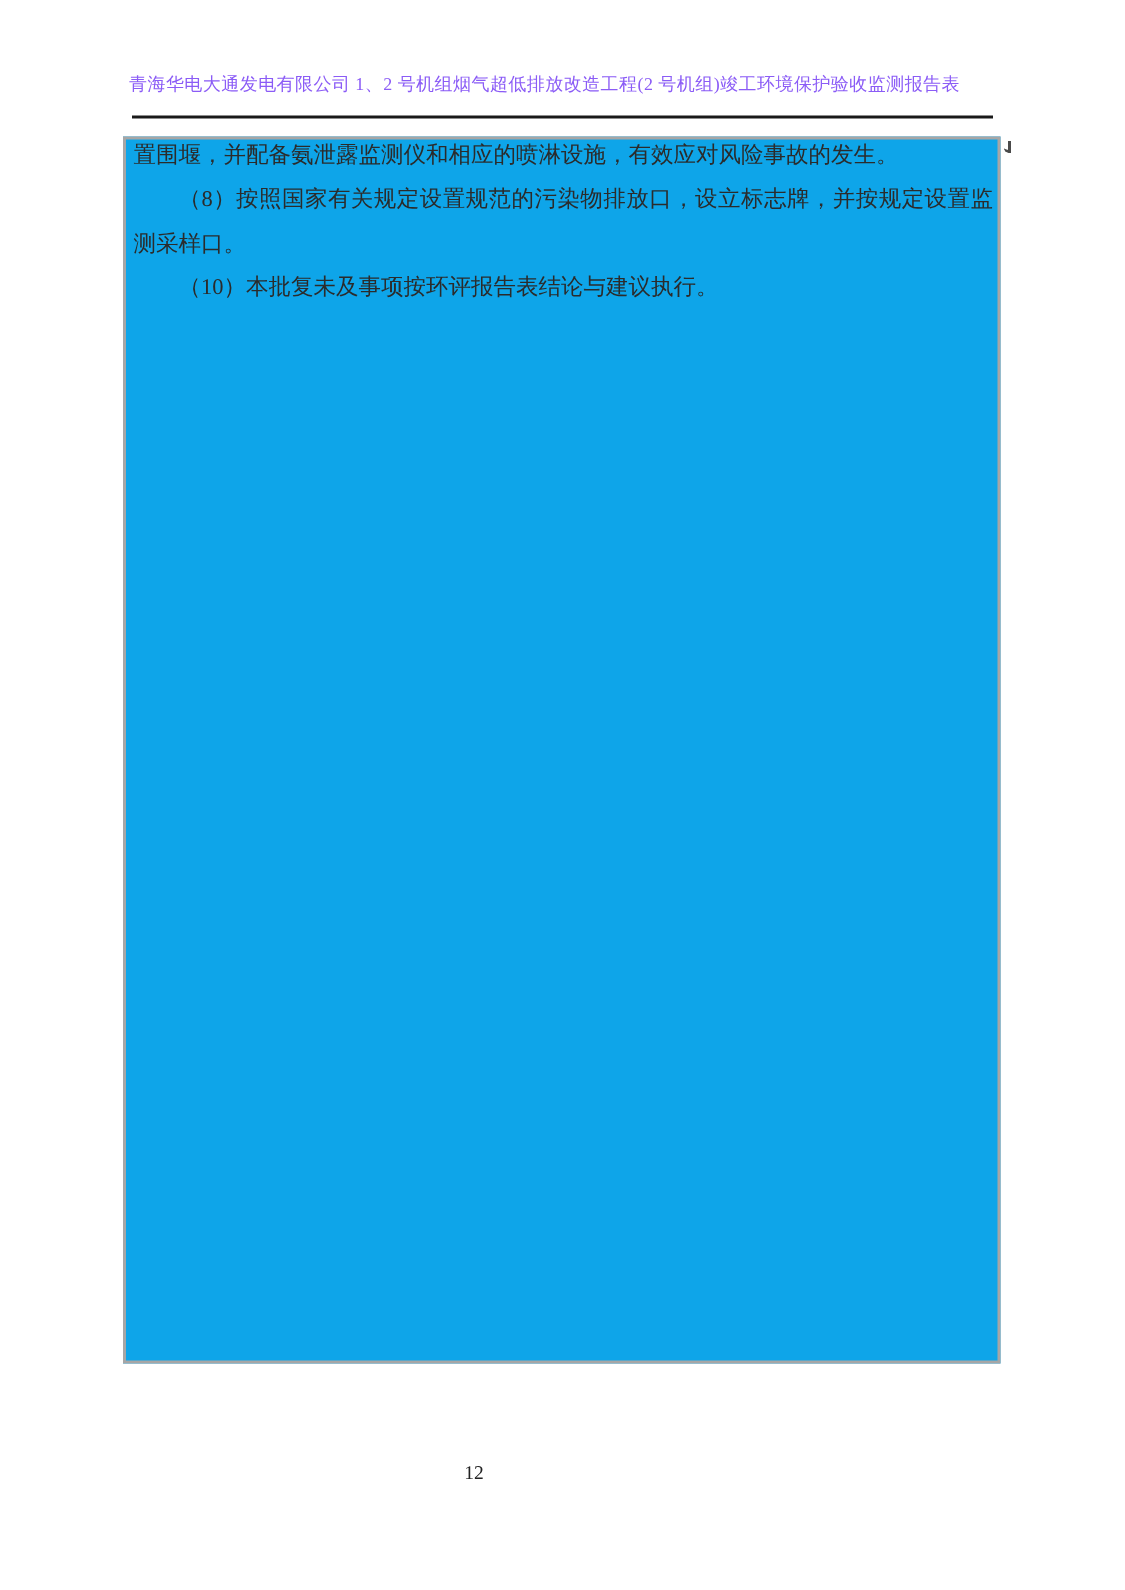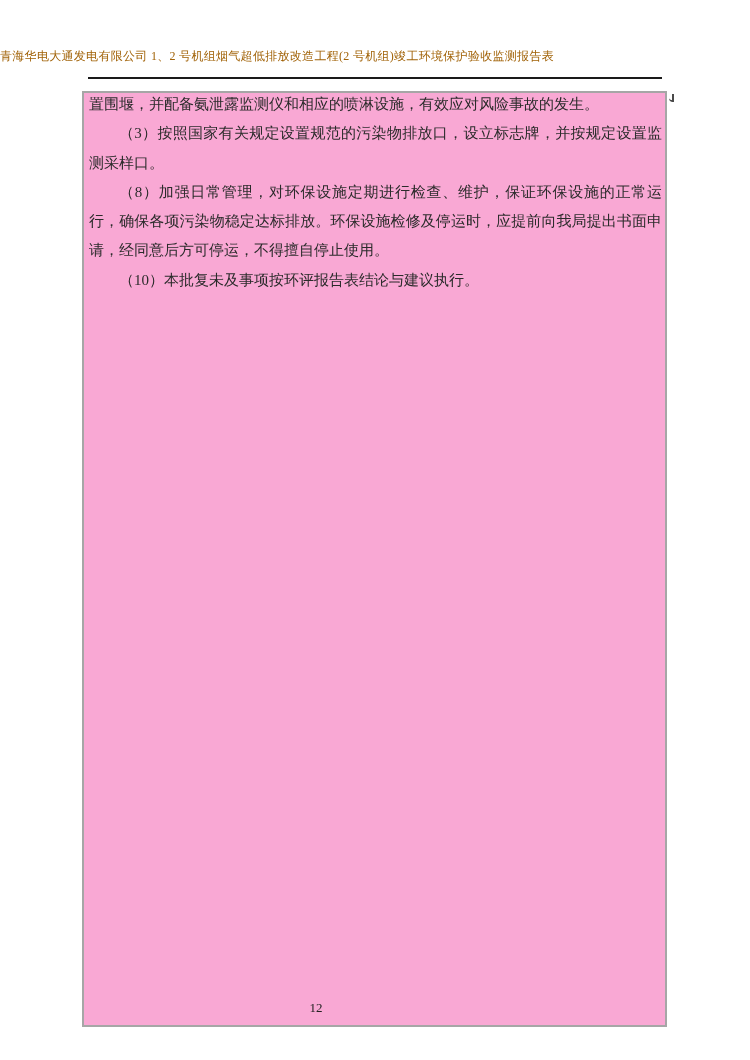--- a/index.html
+++ b/index.html
@@ -13,75 +13,74 @@
   body{
     position:relative;
     background:var(--page-bg);
     font-family:"Liberation Serif","DejaVu Serif",serif;
     color:var(--text-color);
     overflow:hidden;
   }
   .header-title{
     position:absolute;
     left:0; top:48px; width:640px;
-    text-align:left;
+    text-align:right;
     font-size:12px;
     letter-spacing:0.3px;
-    color:#a16207;
+    color:#8b5cf6;
     white-space:nowrap;
   }
   .header-rule{
     position:absolute;
     left:88px; top:77px;
     width:574px; height:2px;
     background:var(--rule-color);
   }
   .content-box{
     position:absolute;
     left:82px; top:91px;
-    width:585px; height:936px;
+    width:585px; height:818px;
     border:2px solid var(--border-color);
-    background:#f9a8d4;
+    background:#0ea5e9;
   }
   .cell-text{
     margin-top:-3px;
     padding:0 3px 0 5px;
     font-size:15px;
     line-height:29.3px;
     text-align:justify;
   }
   .para{ text-align:justify; }
   .para.indent{ text-indent:2em; }
   .cell-end-mark{
     position:absolute;
     left:669px; top:94px;
     width:5px; height:8px;
     border-right:2px solid #4a4a4a;
     border-bottom:2px solid #4a4a4a;
     border-bottom-left-radius:4px;
   }
   .page-number{
     position:absolute;
-    left:0; top:1000px; width:632px;
+    left:0; top:974px; width:632px;
     text-align:center;
     font-size:13px;
     color:#222222;
   }
 </style>
 </head>
 <body>
 
 <div class="header-title">青海华电大通发电有限公司 1、2 号机组烟气超低排放改造工程(2 号机组)竣工环境保护验收监测报告表</div>
 
 <div class="header-rule"></div>
 
 <div class="content-box">
   <div class="cell-text">
     <p class="para">置围堰，并配备氨泄露监测仪和相应的喷淋设施，有效应对风险事故的发生。</p>
-    <p class="para indent">（3）按照国家有关规定设置规范的污染物排放口，设立标志牌，并按规定设置监测采样口。</p>
-    <p class="para indent">（8）加强日常管理，对环保设施定期进行检查、维护，保证环保设施的正常运行，确保各项污染物稳定达标排放。环保设施检修及停运时，应提前向我局提出书面申请，经同意后方可停运，不得擅自停止使用。</p>
+    <p class="para indent">（8）按照国家有关规定设置规范的污染物排放口，设立标志牌，并按规定设置监测采样口。</p>
     <p class="para indent">（10）本批复未及事项按环评报告表结论与建议执行。</p>
   </div>
 </div>
 
 <span class="cell-end-mark"></span>
 
 <div class="page-number">12</div>
 
 </body></html>

